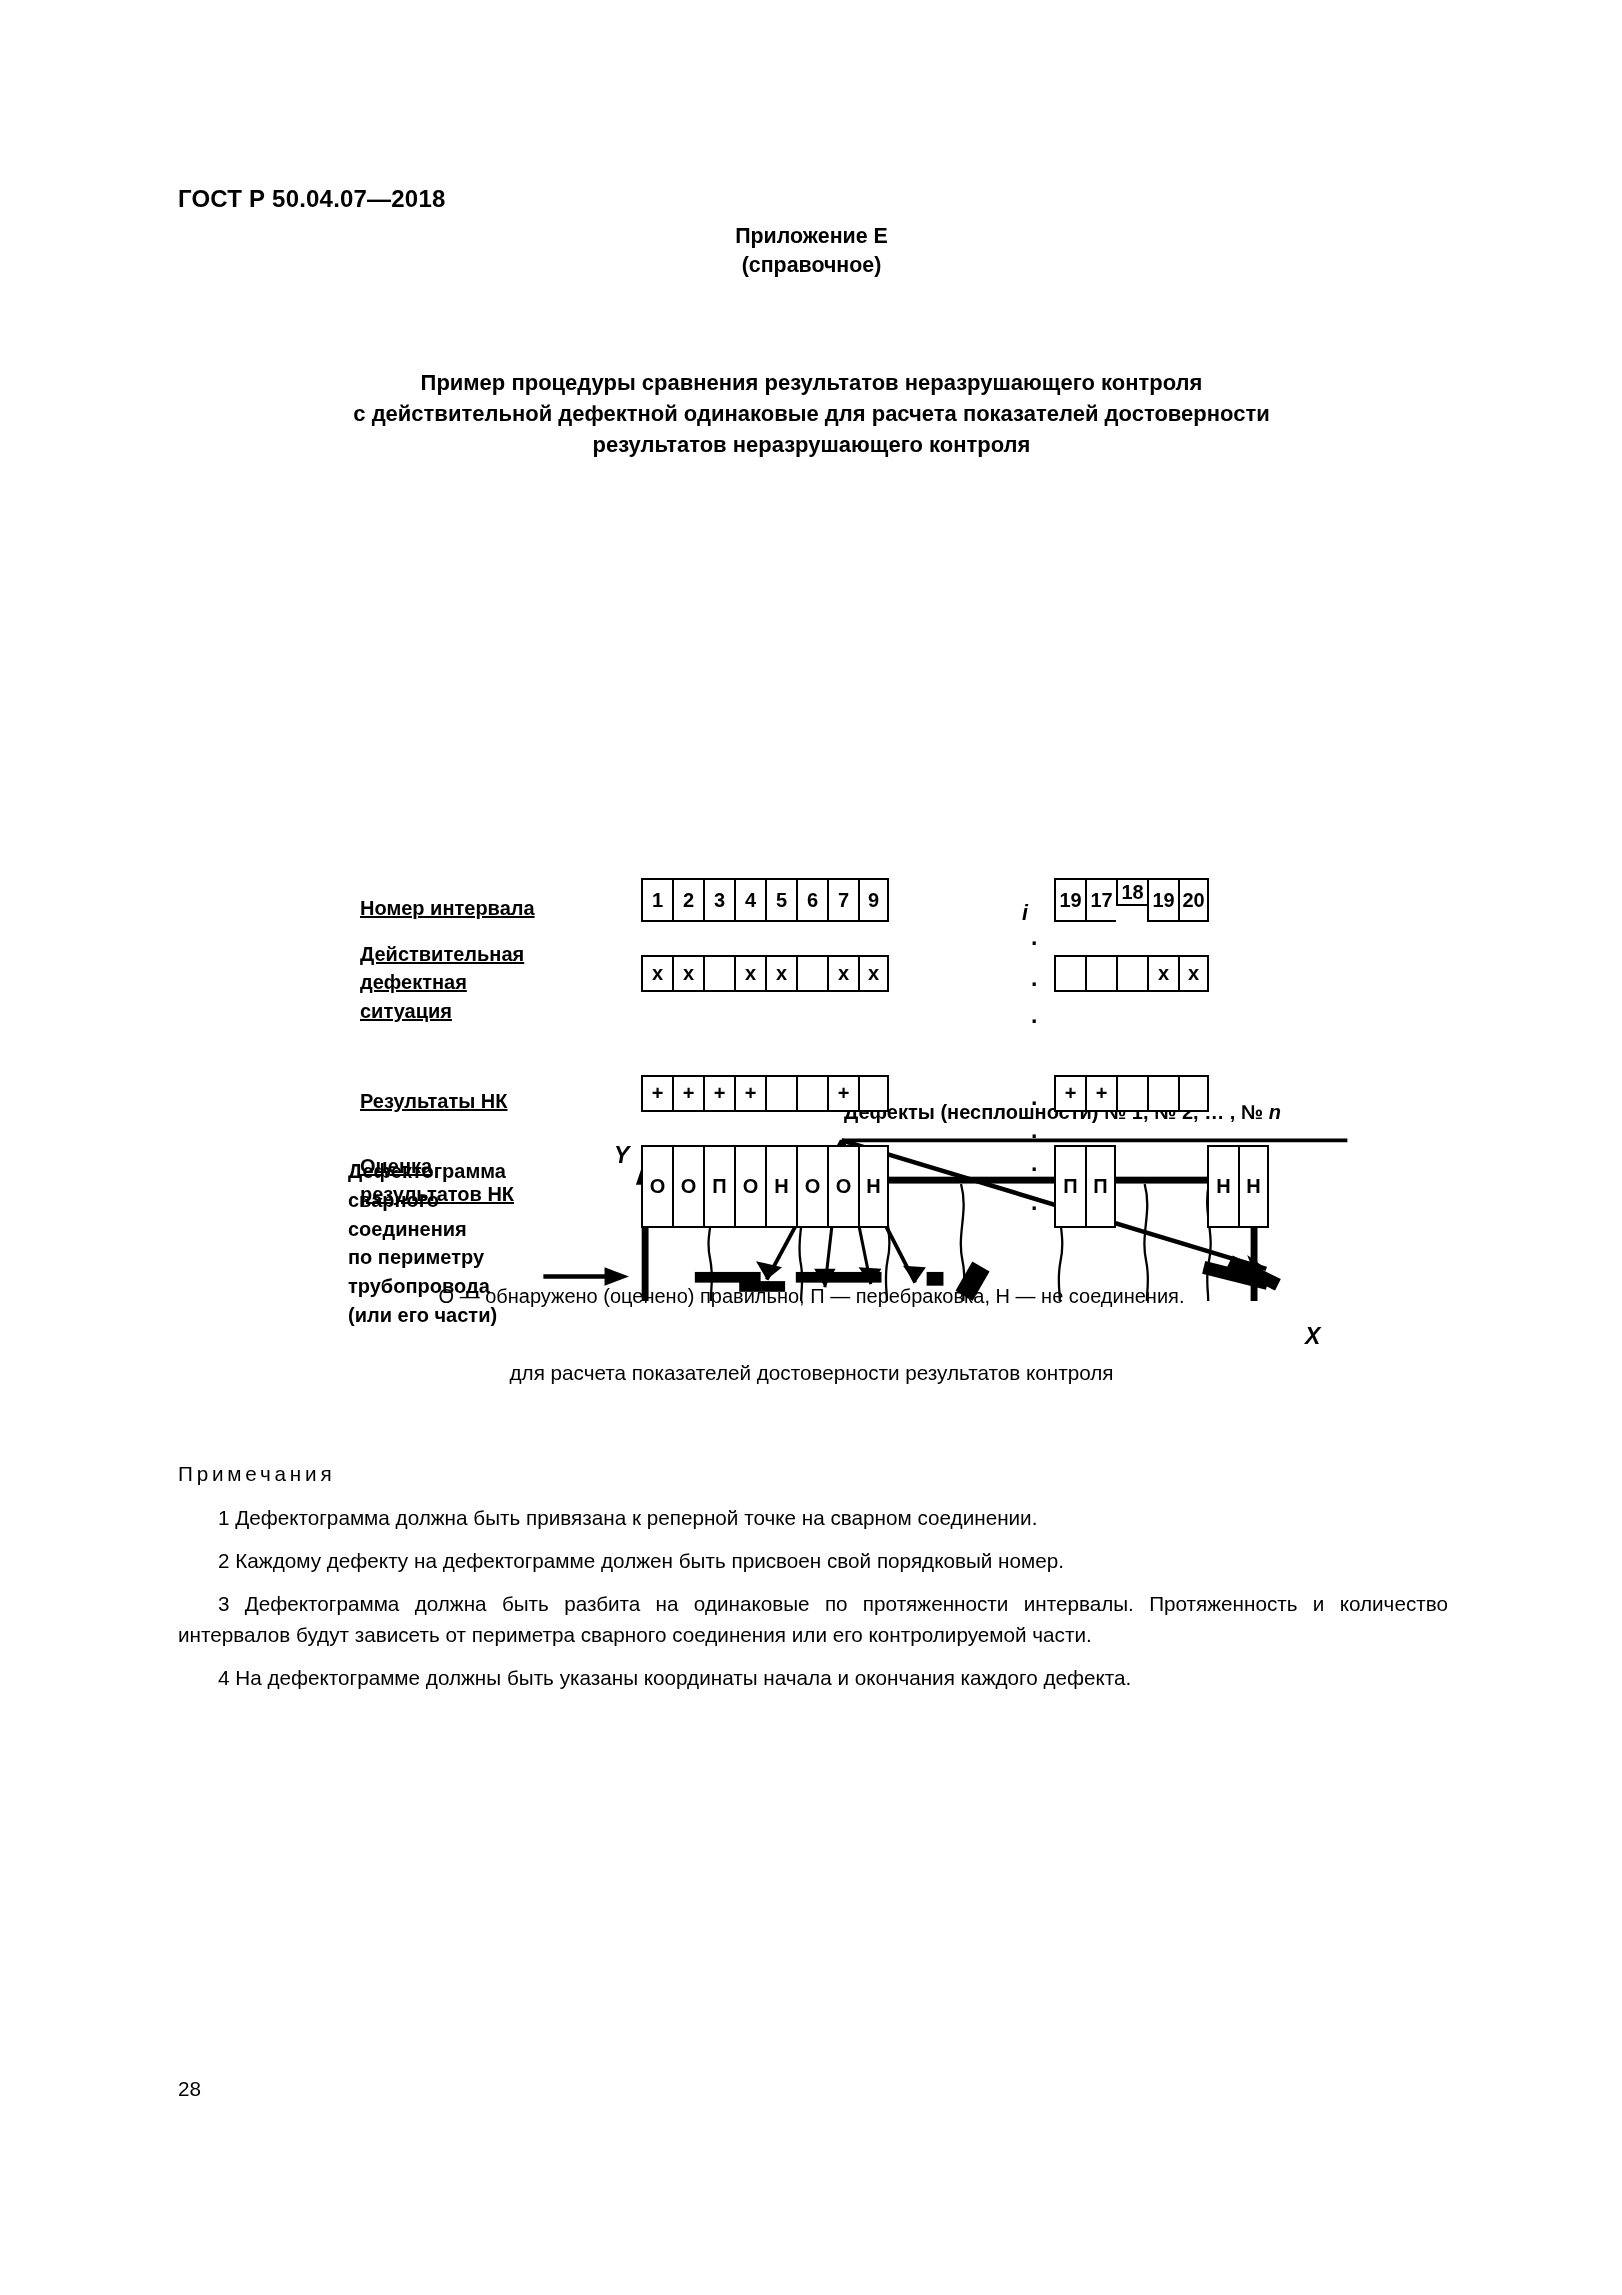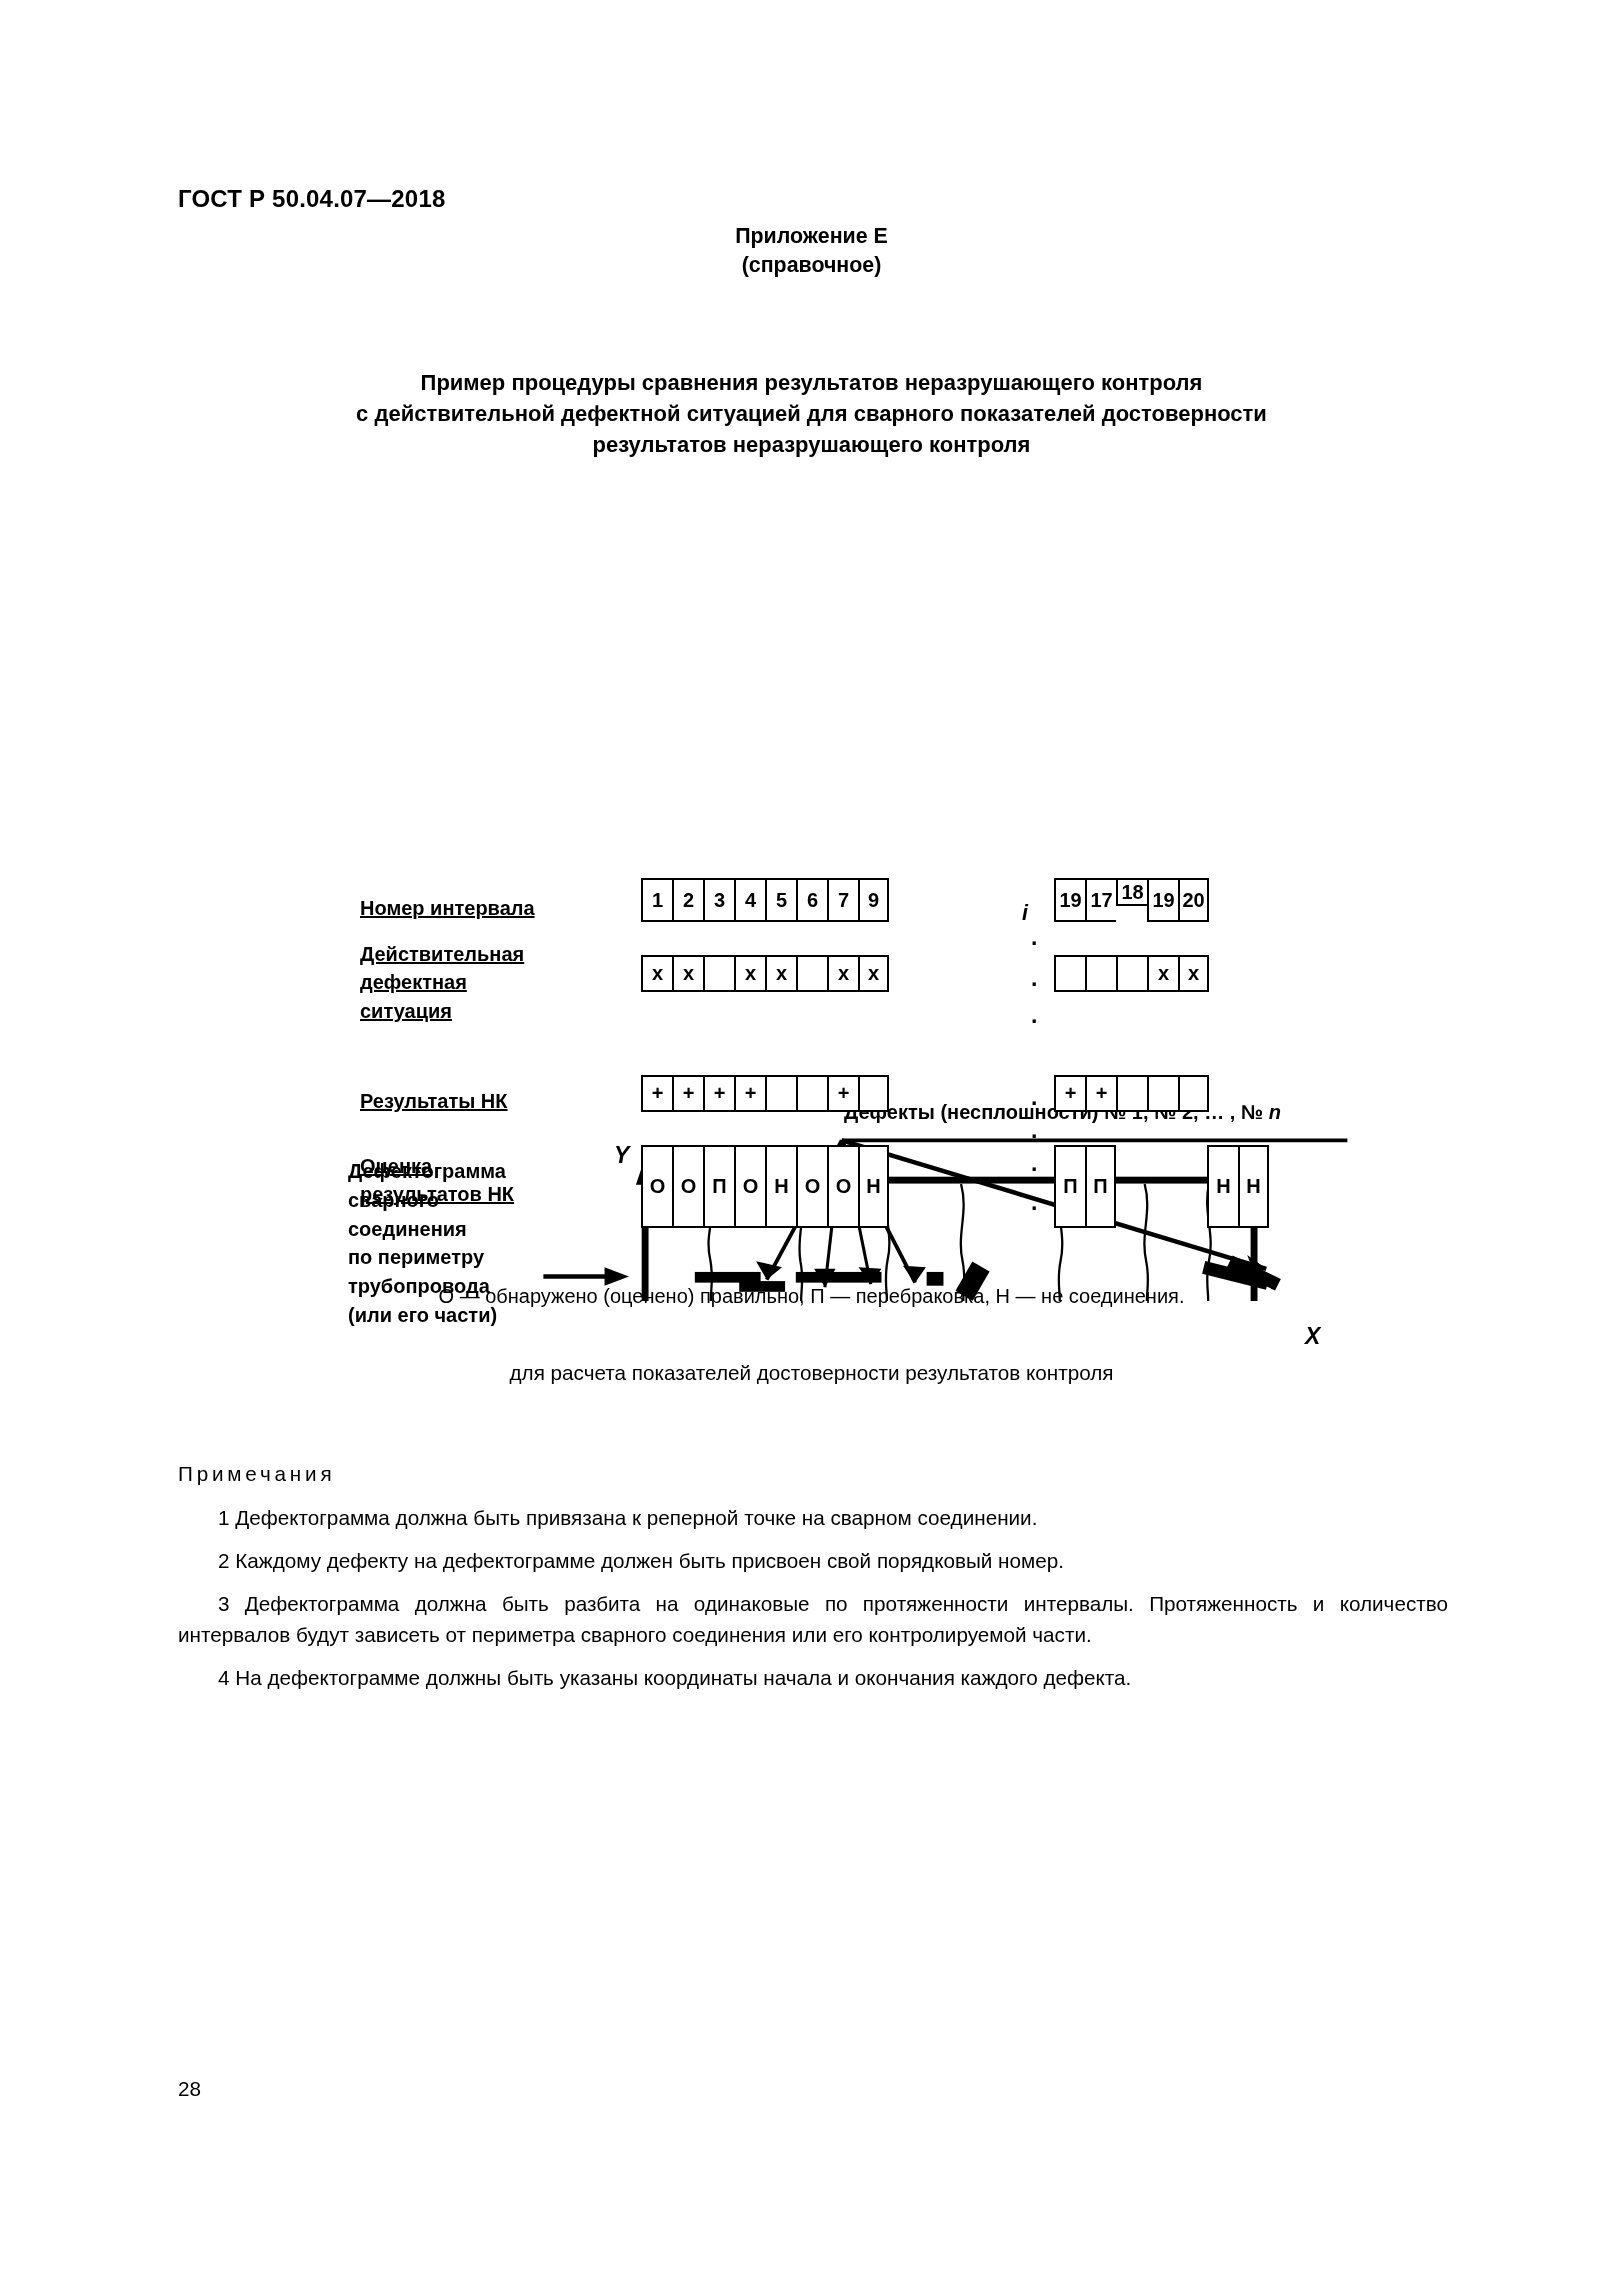--- a/index.html
+++ b/index.html
@@ -185,21 +185,21 @@
 
 <div class="gost-header">ГОСТ Р 50.04.07—2018</div>
 
 <div class="appendix">
   <div>Приложение Е</div>
   <div>(справочное)</div>
 </div>
 
 <div class="doc-title">
   <div>Пример процедуры сравнения результатов неразрушающего контроля</div>
-  <div>с действительной дефектной ситуацией для сварного показателей достоверности</div>
+  <div>с действительной дефектной одинаковые для расчета показателей достоверности</div>
   <div>результатов неразрушающего контроля</div>
 </div>
 
 <div class="figure">
 
   <svg class="fig-svg" width="1623" height="765" viewBox="0 0 2121 1000">
 
     <line x1="1100" y1="790" x2="1761" y2="790" stroke="#000" stroke-width="5"></line>
 
     <g stroke="#000" fill="none">

